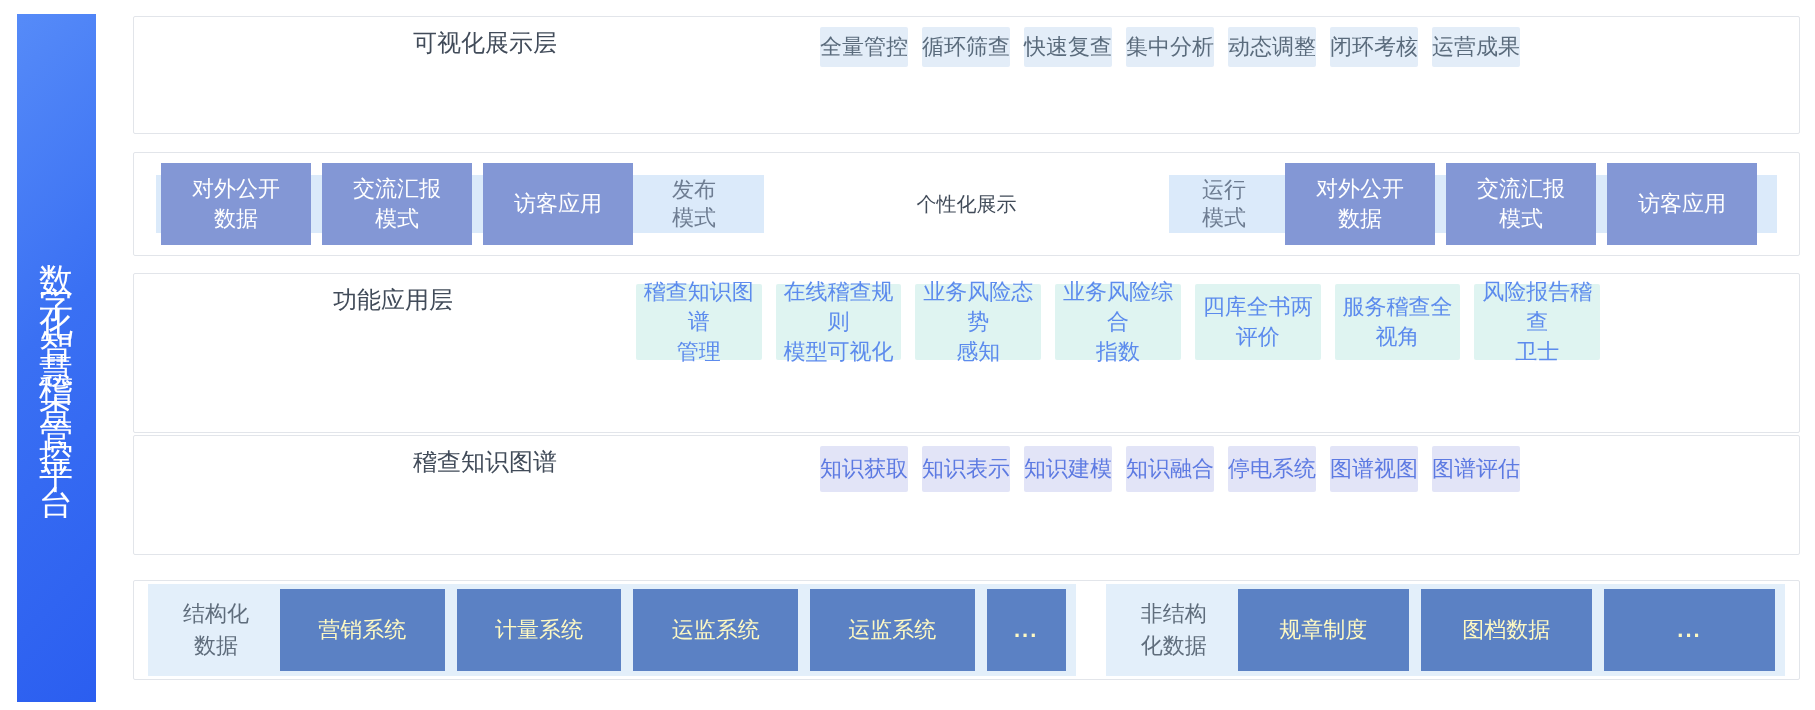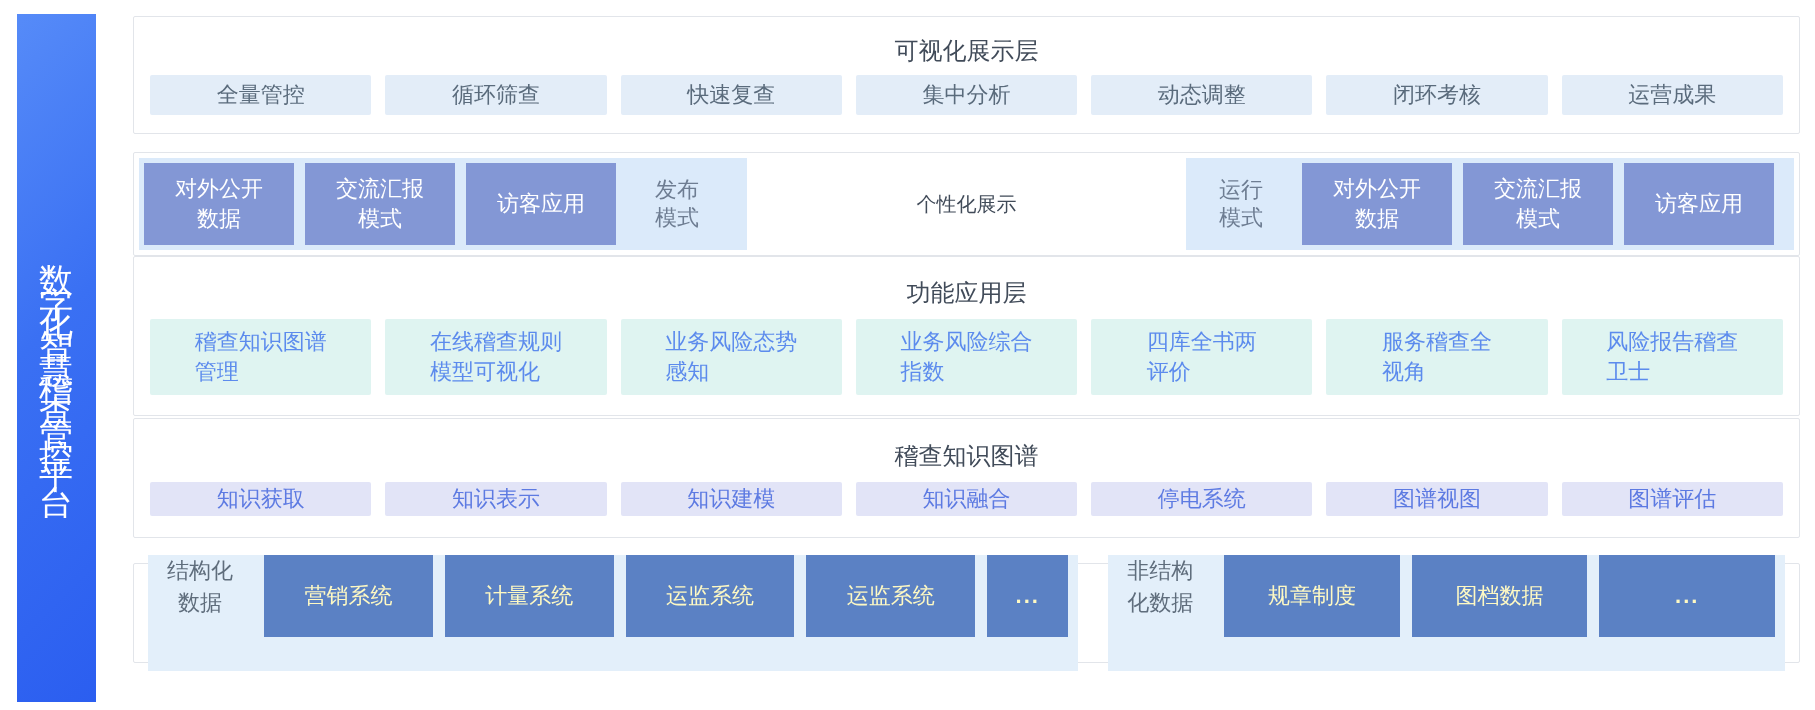--- a/index.html
+++ b/index.html
@@ -15,37 +15,37 @@
   }
   .sidebar-text{
     writing-mode:vertical-rl;text-orientation:upright;
     color:#ffffff;font-size:34px;font-weight:500;letter-spacing:22px;
     line-height:1;user-select:none;
   }
   
   .content{position:absolute;left:133px;top:16px;width:1667px;}
   .card{
     background:#ffffff;border:1px solid #e2e5ea;border-radius:2px;
-    box-sizing:border-box;display:flex;flex-direction:column;
+    box-sizing:border-box;display:flex;flex-direction:row;
     justify-content:space-evenly;padding:10px 16px;
   }
   .card-title{text-align:center;font-size:24px;color:#414b59;}
   .tile-row{display:flex;gap:14px;}
   .tile{
     flex:1;display:flex;align-items:center;justify-content:center;
-    font-size:22px;border-radius:2px;line-height:30px;
+    font-size:22px;border-radius:2px;text-align:center;line-height:30px;
   }
   .prewrap{white-space:pre-line;}
   
   .r1{height:118px;margin-bottom:18px;}
   .r1 .tile{height:40px;background:#e3edf8;color:#5a6b7c;}
   
   .r2{
-    height:104px;flex-direction:row;align-items:stretch;
-    padding:5px;justify-content:space-between;
+    height:104px;margin-bottom:17px;flex-direction:row;align-items:stretch;
+    padding:22px;justify-content:space-between;
   }
   .mode-panel{
     background:#dbeafa;display:flex;align-items:center;
     padding:5px;gap:11px;box-sizing:border-box;width:608px;
   }
   .dark-box{
     background:#8397d5;color:#ffffff;font-size:22px;line-height:30px;
     display:flex;align-items:center;justify-content:center;text-align:center;
     width:150px;height:82px;flex:0 0 auto;
   }
@@ -55,26 +55,26 @@
   }
   .center-flex{
     flex:1;display:flex;align-items:center;justify-content:center;
     font-size:20px;color:#414b59;
   }
   
   .r3{height:160px;margin-bottom:2px;}
   .r3 .tile{height:76px;background:#dff4f1;color:#5c8bed;}
   
   .r4{height:120px;margin-bottom:25px;}
-  .r4 .tile{height:34px;background:#e2e4f7;color:#5d7ae2;}
+  .r4 .tile{height:46px;background:#e2e4f7;color:#5d7ae2;}
   
   .r5{height:100px;flex-direction:row;align-items:center;padding:4px 14px;gap:30px;}
   .src-panel{
-    background:#e3effa;display:flex;height:116px;
-    padding:0 10px 0 0;gap:12px;box-sizing:border-box;
+    background:#e3effa;display:flex;align-items:center;height:92px;
+    padding:0 10px 0 16px;gap:12px;box-sizing:border-box;
   }
   .src-panel.structured{flex:1.38;}
   .src-panel.unstructured{flex:1;}
   .src-label{
     flex:0 0 auto;width:104px;text-align:center;font-size:22px;line-height:32px;
     color:#5f6d7c;
   }
   .sys-box{
     background:#5b81c4;color:#fef9c3;font-size:22px;height:82px;flex:1;
     display:flex;align-items:center;justify-content:center;text-align:center;

